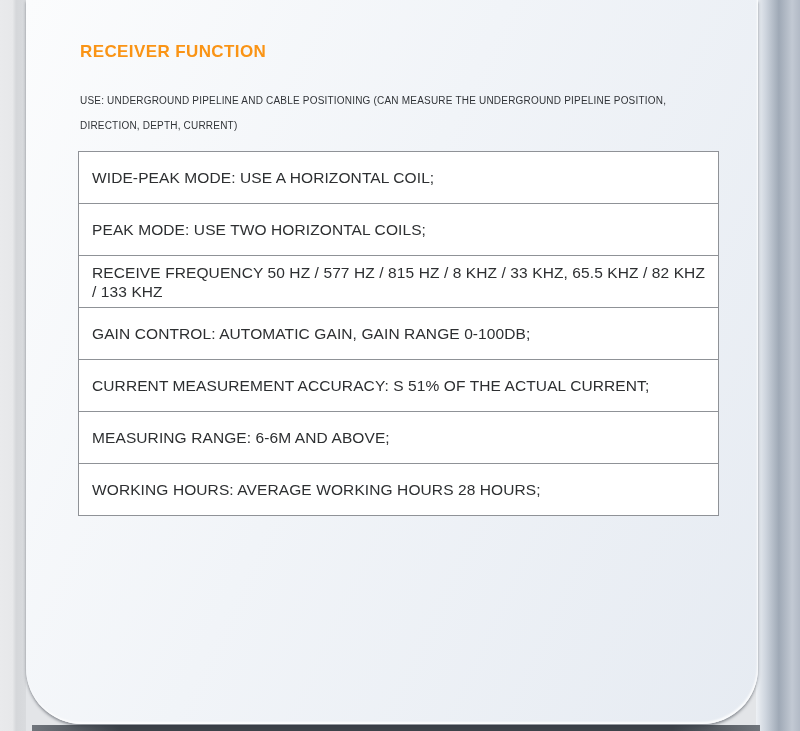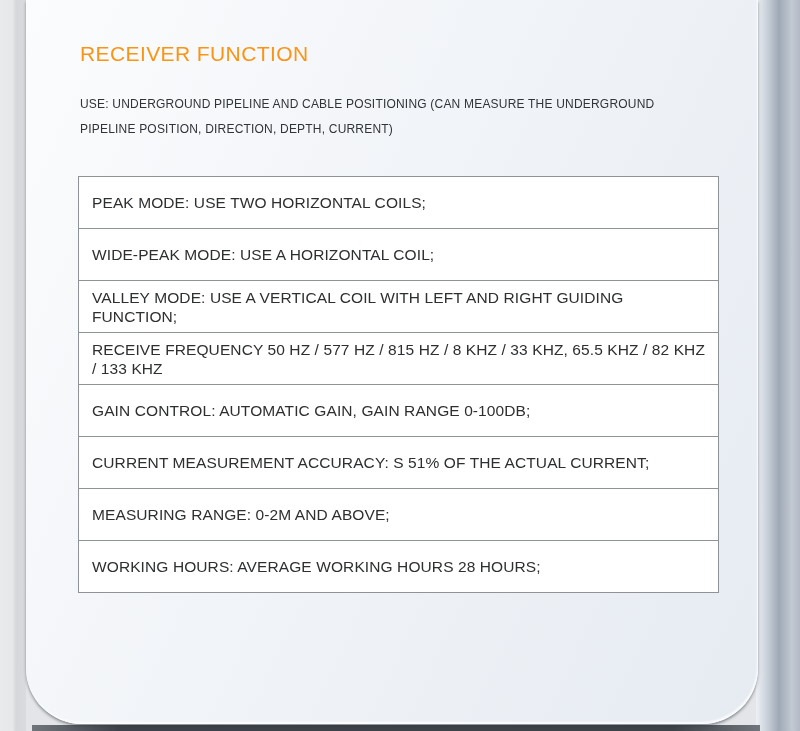--- a/index.html
+++ b/index.html
@@ -33,29 +33,29 @@
   .card {
     position: absolute; left: 26px; top: 0; right: 42px; bottom: 7px;
     box-sizing: border-box;
     padding: 42px 38px 0 52px;
     border-radius: 0 0 56px 56px;
     background: linear-gradient(115deg, #fbfcfd 0%, #f1f4f8 45%, #e6ebf2 100%);
     box-shadow: 0 2px 3px rgba(45, 52, 62, 0.5), inset -1px -2px 2px rgba(255,255,255,0.85);
   }
   .title {
     margin: 0 0 26px 2px;
-    font-size: 21px;
-    font-weight: normal;
+    font-size: 17px;
+    font-weight: bold;
     letter-spacing: 0.4px;
     color: #fa9415;
   }
   .desc {
-    margin: 0 0 34px 2px;
+    margin: 0 0 13px 2px;
     width: 614px;
-    font-size: 12px;
+    font-size: 10px;
     line-height: 25px;
     letter-spacing: 0.2px;
     color: #313438;
   }
   .spec-table {
     border-collapse: collapse;
     width: 641px;
     table-layout: fixed;
   }
   .spec-table td {
@@ -79,39 +79,36 @@
   <div class="right-band"></div>
   <div class="bottom-strip"></div>
 
   <div class="card">
     <h1 class="title">RECEIVER FUNCTION</h1>
     <p class="desc">USE: UNDERGROUND PIPELINE AND CABLE POSITIONING (CAN MEASURE THE UNDERGROUND PIPELINE POSITION, DIRECTION, DEPTH, CURRENT)</p>
 
     <table class="spec-table">
       <tbody>
         <tr>
-          <td>PEAK MODE: USE TWO HORIZONTAL COILS;</td>
-        </tr>
-        <tr>
           <td>WIDE-PEAK MODE: USE A HORIZONTAL COIL;</td>
         </tr>
         <tr>
-          <td>VALLEY MODE: USE A VERTICAL COIL WITH LEFT AND RIGHT GUIDING FUNCTION;</td>
+          <td>PEAK MODE: USE TWO HORIZONTAL COILS;</td>
         </tr>
         <tr>
           <td>RECEIVE FREQUENCY 50 HZ / 577 HZ / 815 HZ / 8 KHZ / 33 KHZ, 65.5 KHZ / 82 KHZ / 133 KHZ</td>
         </tr>
         <tr>
           <td>GAIN CONTROL: AUTOMATIC GAIN, GAIN RANGE 0-100DB;</td>
         </tr>
         <tr>
           <td>CURRENT MEASUREMENT ACCURACY: S 51% OF THE ACTUAL CURRENT;</td>
         </tr>
         <tr>
-          <td>MEASURING RANGE: 0-2M AND ABOVE;</td>
+          <td>MEASURING RANGE: 6-6M AND ABOVE;</td>
         </tr>
         <tr>
           <td>WORKING HOURS: AVERAGE WORKING HOURS 28 HOURS;</td>
         </tr>
 
       </tbody>
     </table>
   </div>
 </div>
 

